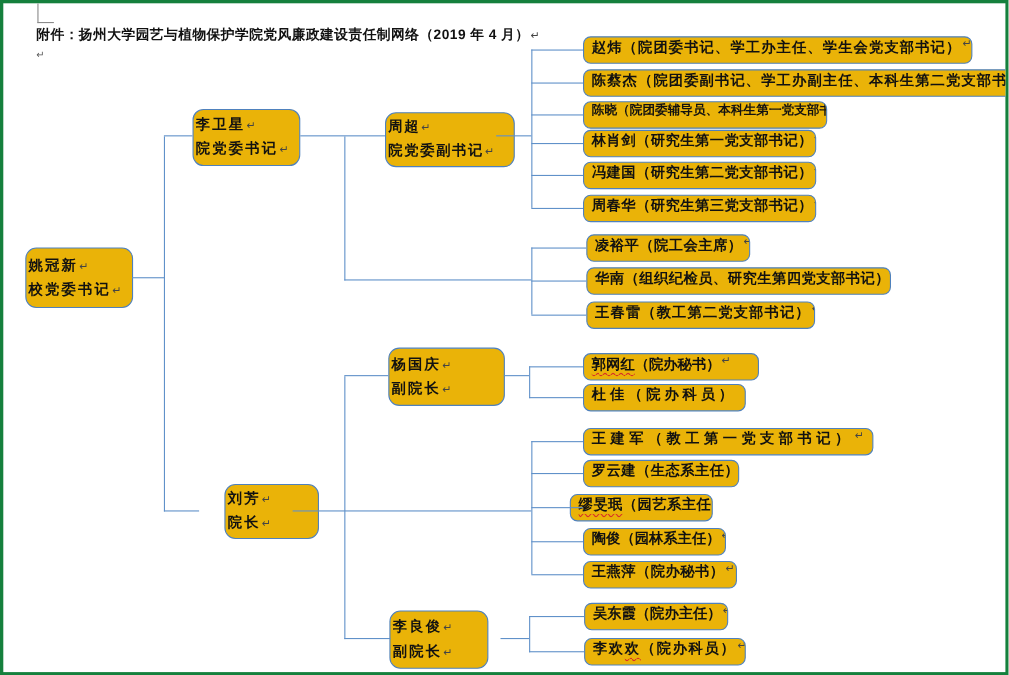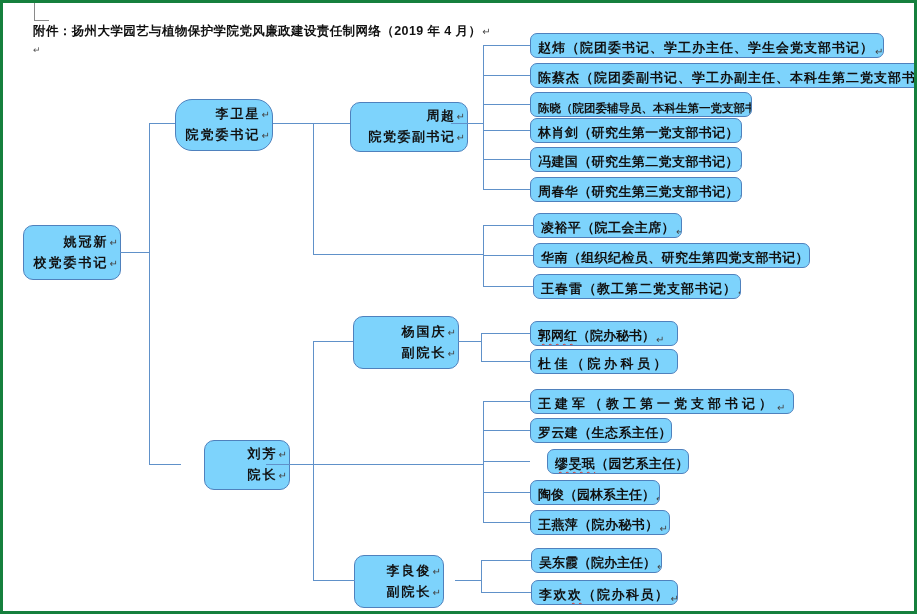--- a/index.html
+++ b/index.html
@@ -6,22 +6,22 @@
   #page{
     position:relative;width:917px;height:614px;background:#fff;
     border:3px solid #15803d;box-sizing:border-box;overflow:hidden;
     font-family:Liberation Sans, sans-serif;color:#111;
   }
   .crop-mark{position:absolute;left:31px;top:0;width:14px;height:17px;
     border-left:1px solid #8a8a8a;border-bottom:1px solid #8a8a8a;}
   .doc-title{position:absolute;left:30px;top:20px;font-size:12.5px;font-weight:bold;
     letter-spacing:0.4px;white-space:nowrap;}
   .para-mark{position:absolute;left:30px;top:42px;font-size:9px;color:#555;}
-  .box{position:absolute;box-sizing:border-box;border:1.5px solid #4f81bd;background:#7dd3fc;
-    display:flex;align-items:flex-end;font-weight:bold;}
+  .box{position:absolute;box-sizing:border-box;border:1.5px solid #4f81bd;background:#eab308;
+    display:flex;align-items:flex-start;font-weight:bold;}
   .parent{border-radius:10px;flex-direction:column;justify-content:center;
     font-size:13px;letter-spacing:2px;line-height:20px;text-align:center;padding:2px 2px;}
   .leaf{border-radius:7px;height:25px;font-size:13px;letter-spacing:0.4px;
     padding:0 7px;justify-content:flex-start;white-space:nowrap;overflow:hidden;}
   .ret{font-size:10px;color:#444;margin-left:1px;letter-spacing:0;font-weight:normal;}
   .wavy{text-decoration:underline;text-decoration-style:wavy;
     text-decoration-color:#d93025;text-decoration-thickness:1px;text-underline-offset:3px;}
   .hline,.vline{position:absolute;background:#6091c9;}
   .hline{height:1.4px;} .vline{width:1.4px;}
 </style>
@@ -35,21 +35,21 @@
   <div class="doc-title">
     <span>附件：扬州大学园艺与植物保护学院党风廉政建设责任制网络（2019 年 4 月）</span><span class="ret">↵</span>
   </div>
   <div class="para-mark">↵</div>
 
   <div class="box parent" style="left:20px;top:222px;width:98px;height:55px;">
     <div><span>姚冠新</span><span class="ret">↵</span></div>
     <div><span>校党委书记</span><span class="ret">↵</span></div>
   </div>
 
-  <div class="box parent" style="left:172px;top:96px;width:98px;height:52px;border-radius:17px;">
+  <div class="box parent" style="left:172px;top:96px;width:98px;height:52px;">
     <div><span>李卫星</span><span class="ret">↵</span></div>
     <div><span>院党委书记</span><span class="ret">↵</span></div>
   </div>
 
   <div class="box parent" style="left:347px;top:99px;width:118px;height:50px;letter-spacing:1.5px;">
     <div><span>周超</span><span class="ret">↵</span></div>
     <div><span>院党委副书记</span><span class="ret">↵</span></div>
   </div>
 
   <div class="box parent" style="left:178px;top:437px;width:86px;height:50px;margin-left:23px;">
@@ -93,37 +93,37 @@
     <span>凌裕平（院工会主席）</span>
       <span class="ret">↵</span>
   </div>
   <div class="box leaf" style="left:530px;top:240px;width:277px;">
     <span>华南（组织纪检员、研究生第四党支部书记）</span>
   </div>
   <div class="box leaf" style="left:530px;top:271px;width:208px;letter-spacing:1px;">
     <span>王春雷（教工第二党支部书记）</span>
       <span class="ret">↵</span>
   </div>
-  <div class="box leaf" style="left:527px;top:318px;width:148px;letter-spacing:0;">
+  <div class="box leaf" style="left:527px;top:318px;width:160px;letter-spacing:0;">
     <span class="wavy">郭网红</span>
       <span>（院办秘书）</span>
       <span class="ret">↵</span>
   </div>
   <div class="box leaf" style="left:527px;top:346px;width:148px;letter-spacing:3.5px;gap:33px;">
     <span>杜佳（院办科员）</span>
       <span class="ret">↵</span>
   </div>
   <div class="box leaf" style="left:527px;top:386px;width:264px;letter-spacing:4px;">
     <span>王建军（教工第一党支部书记）</span>
       <span class="ret">↵</span>
   </div>
   <div class="box leaf" style="left:527px;top:415px;width:142px;">
     <span>罗云建（生态系主任）</span>
   </div>
-  <div class="box leaf" style="left:544px;top:446px;width:142px;">
+  <div class="box leaf" style="left:515px;top:446px;width:130px;">
     <span class="wavy">缪旻珉</span>
       <span>（园艺系主任）</span>
   </div>
   <div class="box leaf" style="left:527px;top:477px;width:130px;letter-spacing:0;">
     <span>陶俊（园林系主任）</span>
       <span class="ret">↵</span>
   </div>
   <div class="box leaf" style="left:527px;top:507px;width:140px;">
     <span>王燕萍（院办秘书）</span>
       <span class="ret">↵</span>

